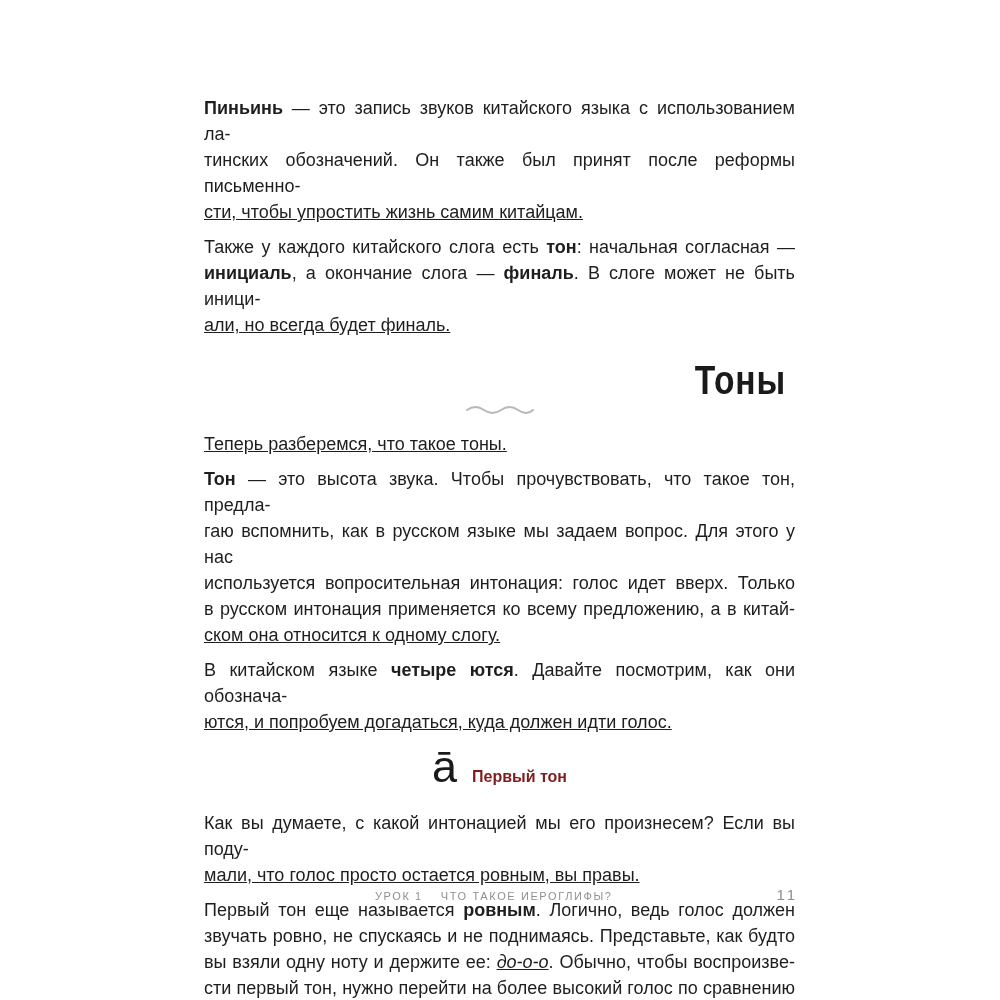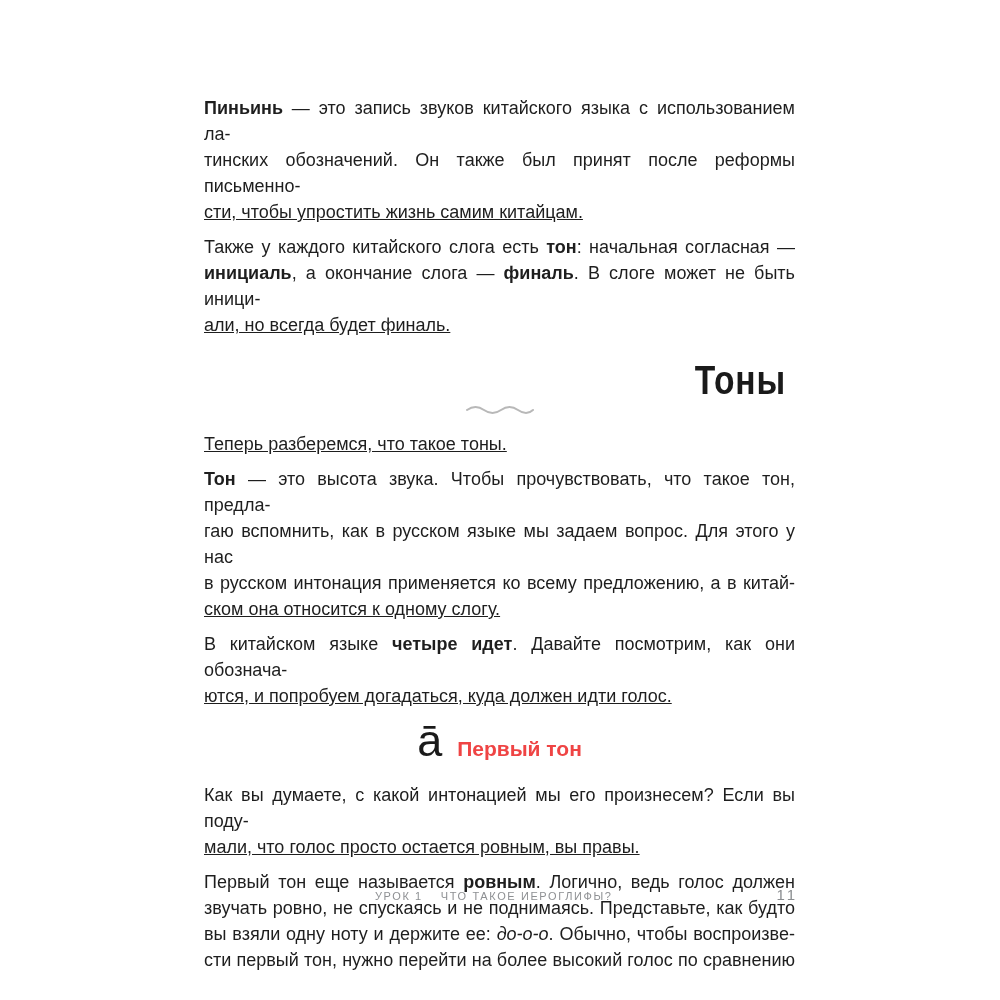--- a/index.html
+++ b/index.html
@@ -24,21 +24,21 @@
   .line {
     font-size: 18px;
     line-height: 26px;
     text-align: justify;
     text-align-last: justify;
     text-justify: inter-word;
     white-space: normal;
   }
   .line.last { text-align-last: left; text-decoration: underline; }
   .b { font-weight: bold; }
-  .i { font-style: italic; }
+  .i { font-style: italic; text-decoration: underline; }
 
   .heading-block {
     margin: 20px 0 16px 0;
     text-align: right;
   }
   .heading-text {
     display: inline-block;
     font-size: 40px;
     line-height: 44px;
     font-weight: bold;
@@ -56,23 +56,23 @@
     align-items: baseline;
     gap: 15px;
     line-height: 46px;
   }
   .tone-letter {
     font-size: 45px;
     font-weight: 400;
     color: #1a1a1a;
   }
   .tone-label {
-    font-size: 21px;
+    font-size: 16px;
     font-weight: bold;
-    color: #ef4444;
+    color: #7f1d1d;
   }
 
   .footer {
     position: absolute;
     left: 204px;
     top: 886px;
     width: 591px;
     height: 22px;
   }
   .running-title {
@@ -120,25 +120,26 @@
       </svg>
     </div>
 
     <section>
         <div class="paragraph">
           <div class="line last"><span>Теперь разберемся, что такое тоны.</span></div>
         </div>
         <div class="paragraph">
           <div class="line"><span class="b">Тон</span><span> — это высота звука. Чтобы прочувствовать, что такое тон, предла-</span></div>
           <div class="line"><span>гаю вспомнить, как в русском языке мы задаем вопрос. Для этого у нас</span></div>
+          <div class="line"><span>используется вопросительная интонация: голос идет вверх. Только</span></div>
           <div class="line"><span>в русском интонация применяется ко всему предложению, а в китай-</span></div>
           <div class="line last"><span>ском она относится к одному слогу.</span></div>
         </div>
         <div class="paragraph">
-          <div class="line"><span>В китайском языке </span><span class="b">четыре идет</span><span>. Давайте посмотрим, как они обознача-</span></div>
+          <div class="line"><span>В китайском языке </span><span class="b">четыре ются</span><span>. Давайте посмотрим, как они обознача-</span></div>
           <div class="line last"><span>ются, и попробуем догадаться, куда должен идти голос.</span></div>
         </div>
       </section>
 
     <div class="tone-block">
       <span class="tone-letter">ā</span>
       <span class="tone-label">Первый тон</span>
     </div>
 
     <section>

